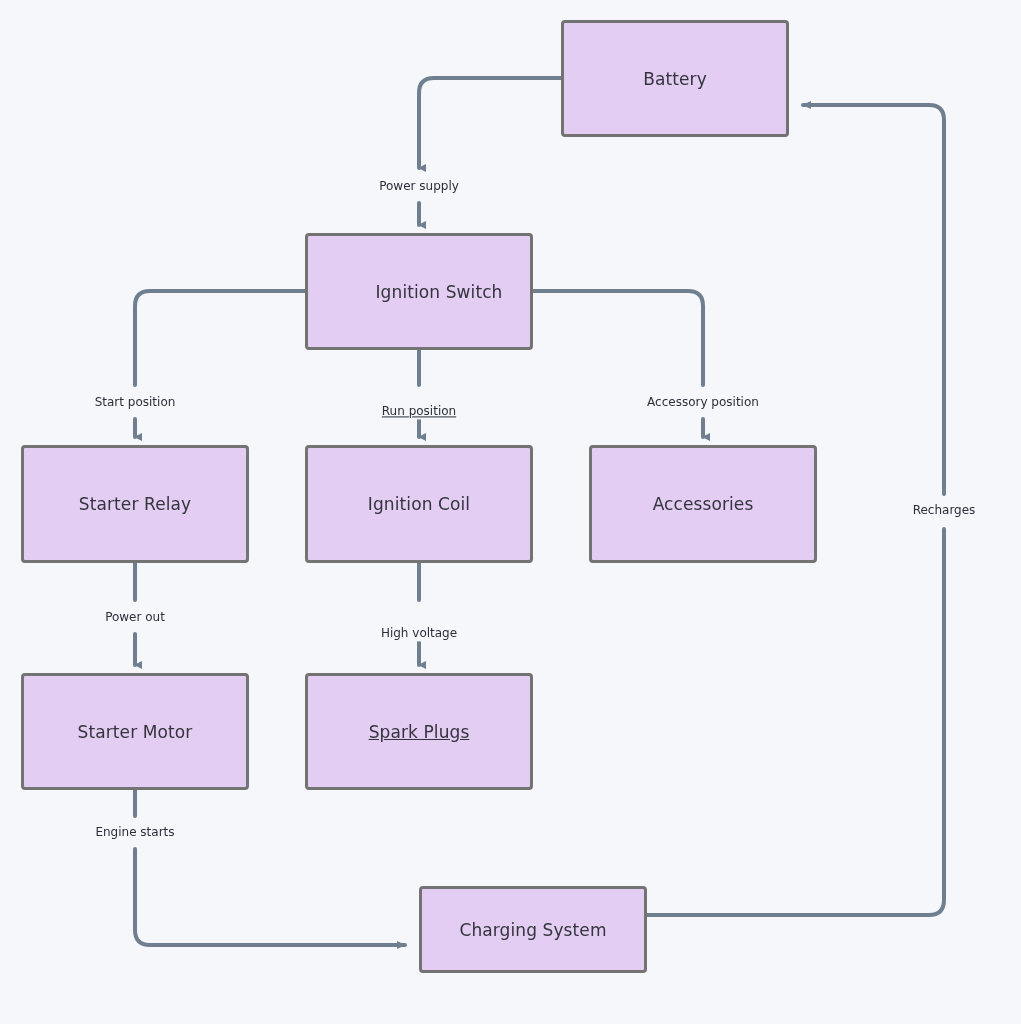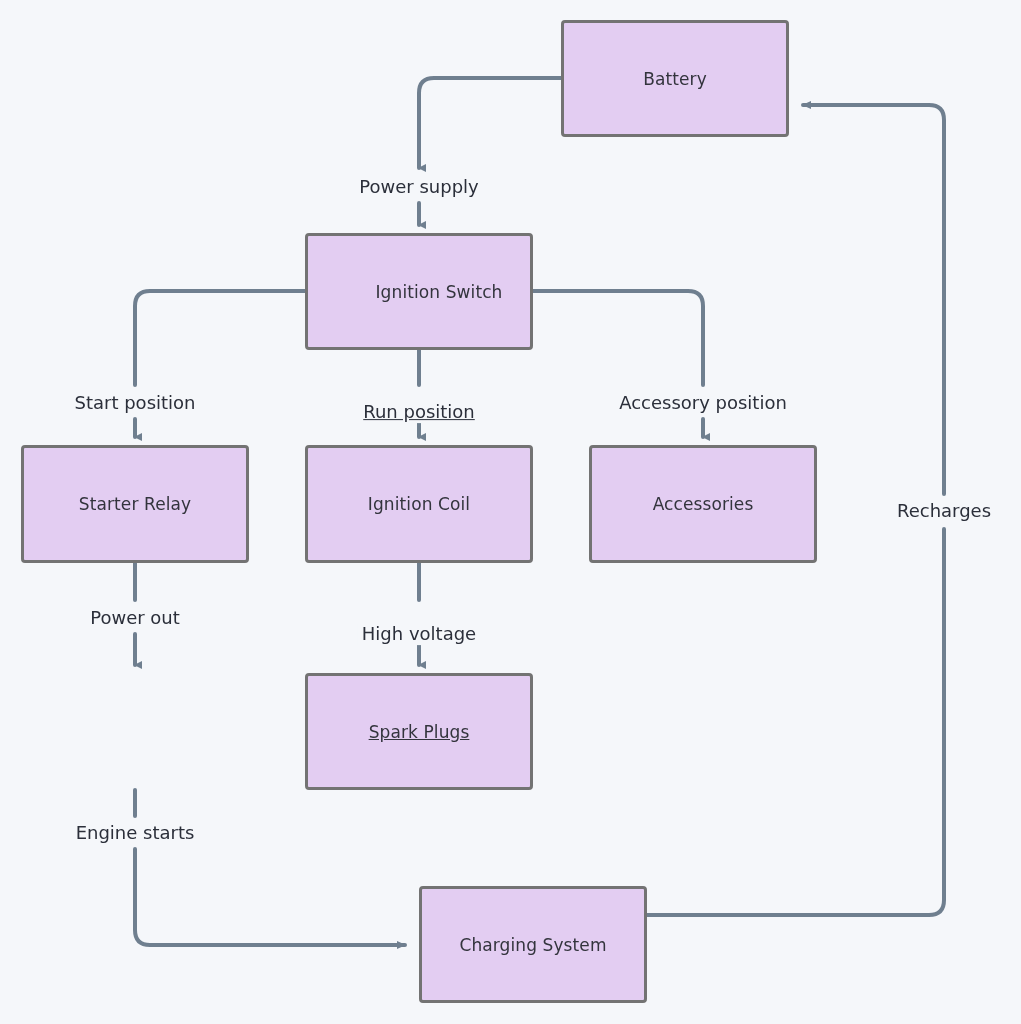--- a/index.html
+++ b/index.html
@@ -34,21 +34,21 @@
     align-items: center;
     justify-content: center;
     color: #33343d;
     font-size: 17px;
     font-family: "DejaVu Sans", sans-serif;
     letter-spacing: 0.1px;
   }
   .edge-label {
     position: absolute;
     color: #2b2f3a;
-    font-size: 18px;
+    font-size: 12px;
     font-family: "DejaVu Sans", sans-serif;
     white-space: nowrap;
     transform: translate(-50%, -50%);
     background: #f5f7fa;
     padding: 1px 4px;
     line-height: 1.1;
   }
 </style>
 </head>
 <body>
@@ -109,26 +109,29 @@
   </div>
 
   <div class="node" style="left:305px; top:445px; width:228px; height:118px;">
     <span>Ignition Coil</span>
   </div>
 
   <div class="node" style="left:589px; top:445px; width:228px; height:118px;">
     <span>Accessories</span>
   </div>
 
+  <div class="node" style="left:21px; top:673px; width:228px; height:117px;">
+    <span>Starter Motor</span>
+  </div>
 
   <div class="node" style="left:305px; top:673px; width:228px; height:117px;text-decoration:underline;">
     <span>Spark Plugs</span>
   </div>
 
-  <div class="node" style="left:419px; top:886px; width:228px; height:117px;">
+  <div class="node" style="left:419px; top:886px; width:228px; height:87px;">
     <span>Charging System</span>
   </div>
 
   <div class="edge-label" style="left:419px; top:187px;">Power supply</div>
 
   <div class="edge-label" style="left:135px; top:403px;">Start position</div>
 
   <div class="edge-label" style="left:419px; top:412px;text-decoration:underline;">Run position</div>
 
   <div class="edge-label" style="left:703px; top:403px;">Accessory position</div>

